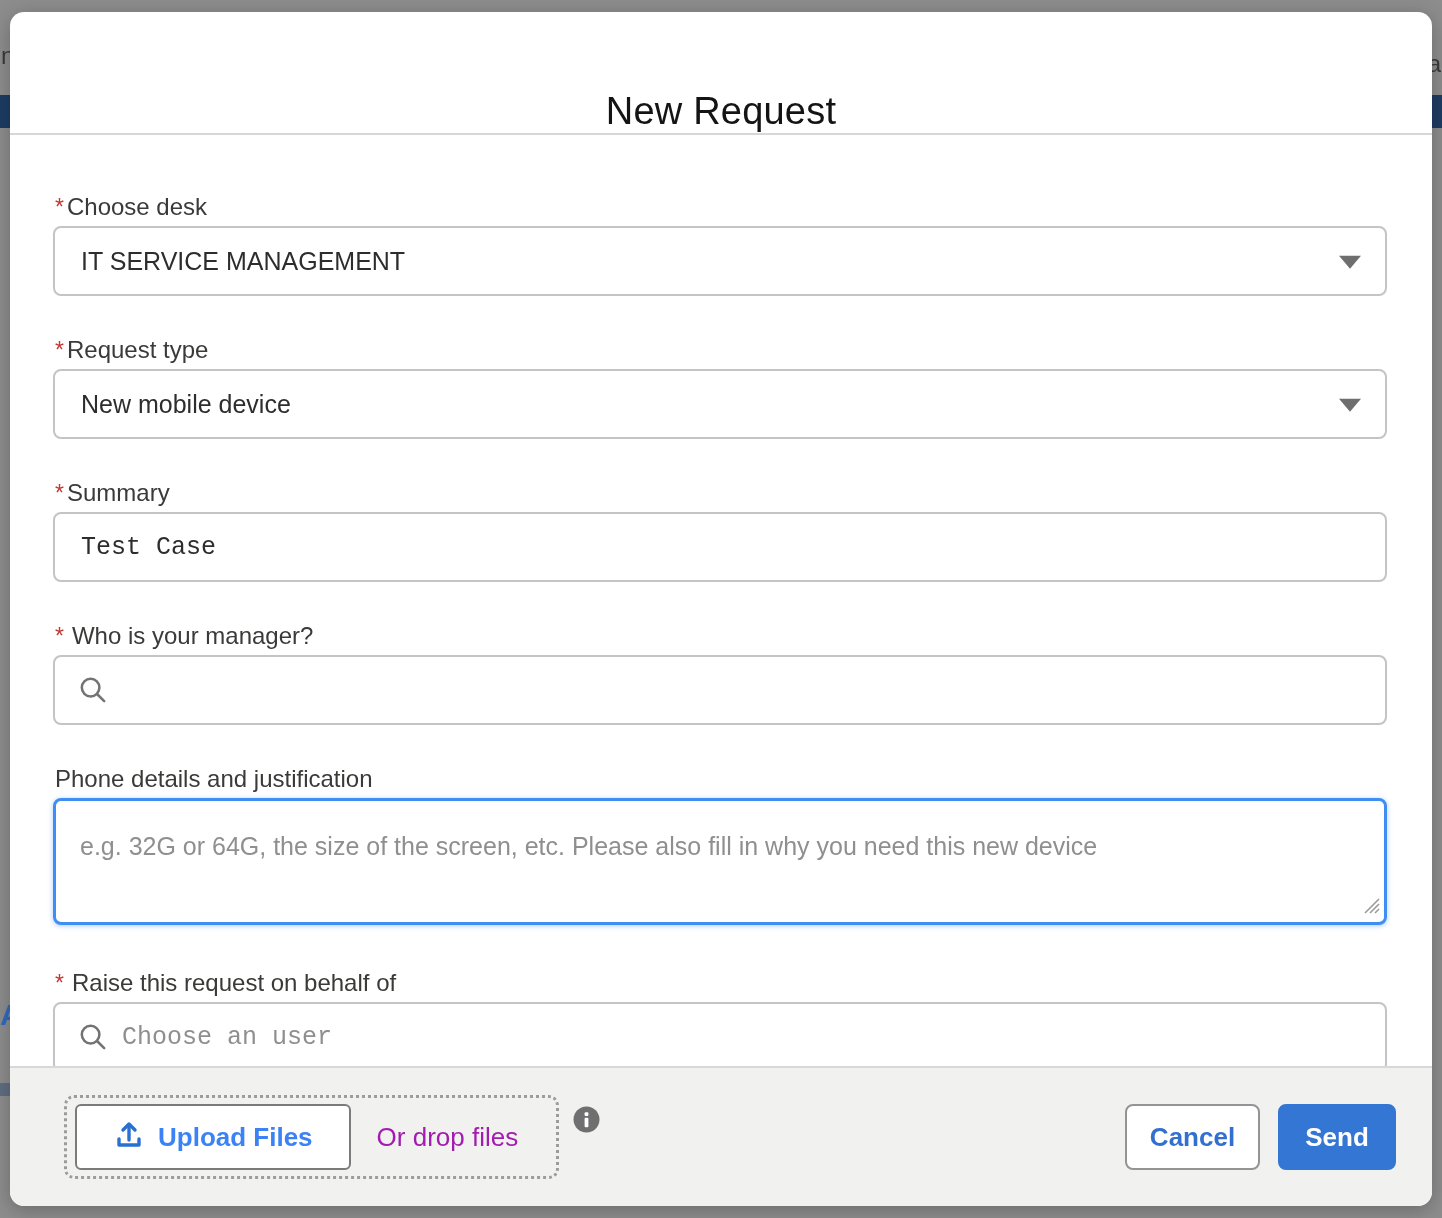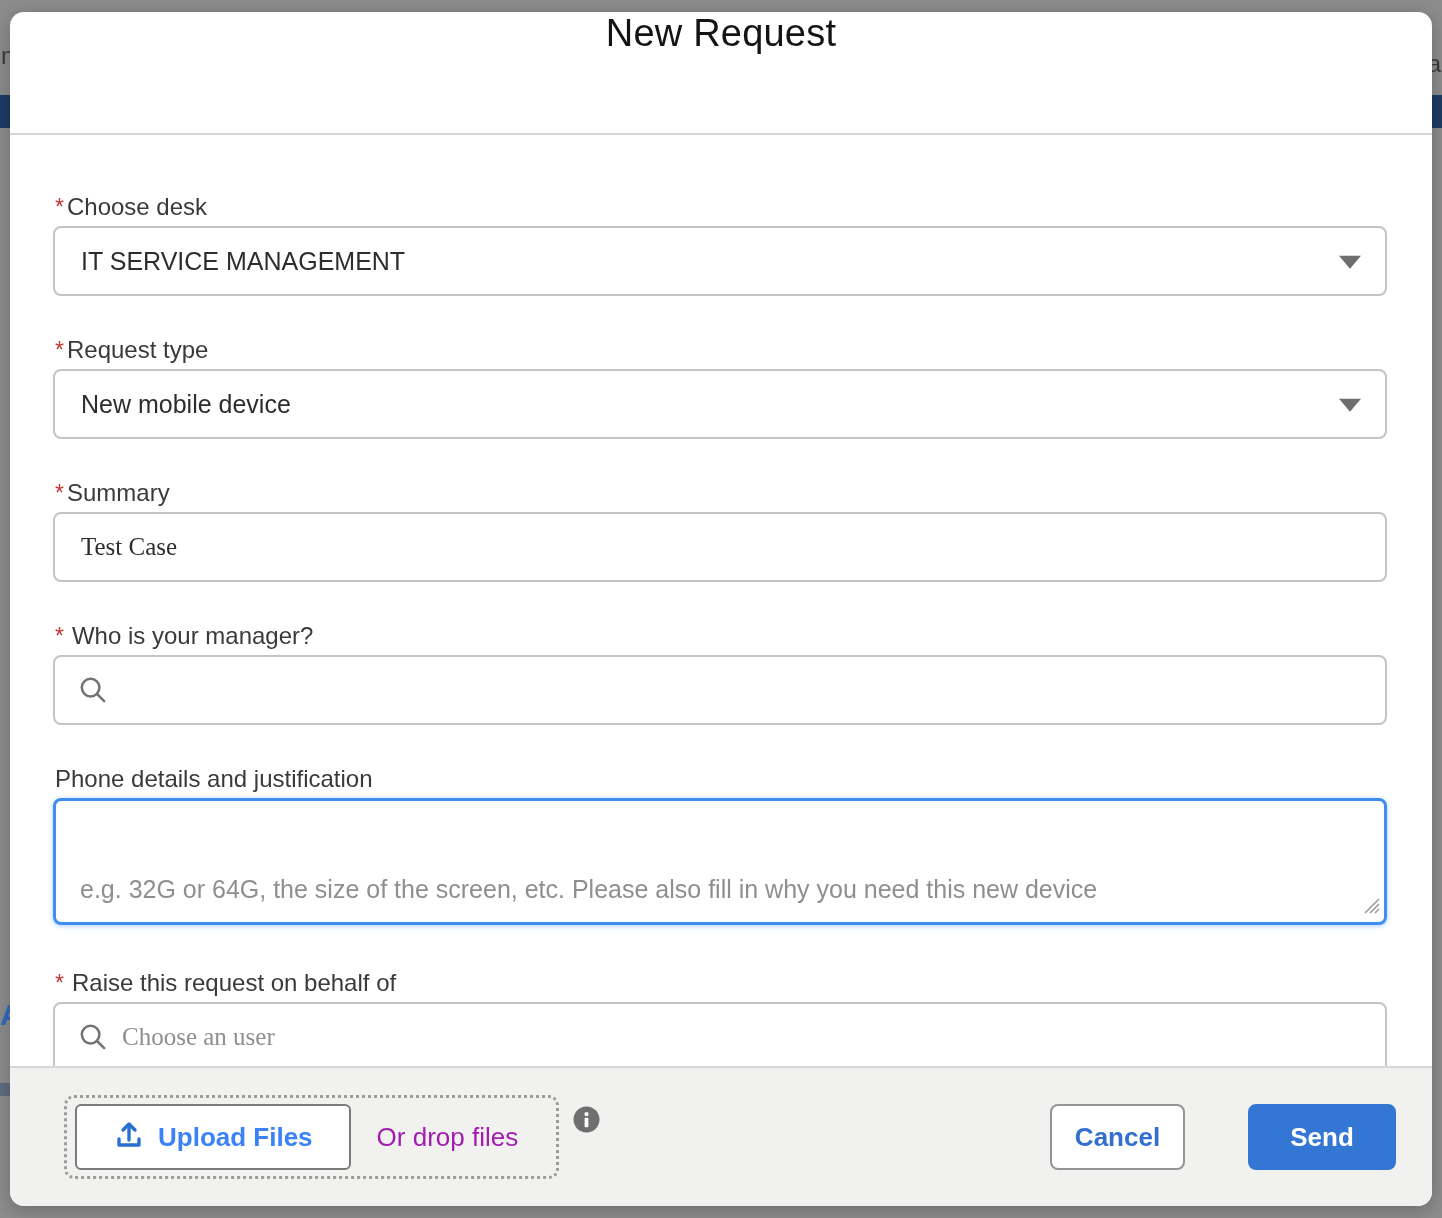--- a/index.html
+++ b/index.html
@@ -25,21 +25,21 @@
   
   .modal {
     position: absolute; left: 10px; top: 12px; width: 1422px; height: 1194px;
     background: #ffffff; border-radius: 14px; z-index: 1;
     display: flex; flex-direction: column;
     box-shadow: 0 4px 20px rgba(0,0,0,0.25);
     overflow: hidden;
   }
   .modal-header {
     height: 123px; flex: 0 0 123px;
-    display: flex; align-items: flex-start; justify-content: center;
+    display: flex; align-items: flex-end; justify-content: center;
     border-bottom: 2px solid #d7d7d7;
   }
   .modal-title { font-size: 38px; font-weight: 400; color: #141414; letter-spacing: .2px; }
 
   .modal-body {
     height: 931px; flex: 0 0 931px;
     padding: 58px 45px 0 43px;
     overflow: hidden;
   }
 
@@ -62,36 +62,36 @@
   }
   .control .value { padding-left: 26px; text-align: right; }
   .chevron {
     position: absolute; right: 24px; top: 50%; transform: translateY(-40%);
     width: 0; height: 0;
     border-left: 11px solid transparent; border-right: 11px solid transparent;
     border-top: 13px solid #6e6e6e;
   }
   .text-input {
     width: 100%; height: 100%; border: none; outline: none; background: transparent;
-    font-family: Liberation Serif, serif; font-size: 25px; color: #2d2d2d; padding: 0 26px;
+    font-family: Liberation Mono, monospace; font-size: 25px; color: #2d2d2d; padding: 0 26px;
     border-radius: 8px;
   }
   .search-icon-wrap { padding-left: 22px; display: flex; align-items: center; flex: 0 0 auto; }
   .control .search-input { padding-left: 13px; }
   .search-input::placeholder { color: #8f8f8f; opacity: 1; }
 
   .textarea-wrap {
     position: relative; width: 100%; height: 127px;
     border: 3px solid #418ef2; border-radius: 8px; background: #fff;
     box-shadow: 0 1px 5px rgba(65,142,242,.45);
   }
   .textarea-wrap textarea {
     width: 100%; height: 100%; border: none; outline: none; resize: none;
     background: transparent; font-family: inherit; font-size: 25px; color: #2d2d2d;
-    padding: 31px 70px 10px 24px; border-radius: 6px; margin-top: 43px;
+    padding: 31px 70px 10px 24px; border-radius: 6px;
   }
   .textarea-wrap textarea::placeholder { color: #8f8f8f; opacity: 1; }
   .resize-handle { position: absolute; right: 3px; bottom: 3px; }
 
   
   .modal-footer {
     flex: 1 1 auto;
     background: #f1f1f0; border-top: 2px solid #d8d8d8;
     border-radius: 0 0 14px 14px;
     display: flex; align-items: center;
@@ -112,21 +112,21 @@
   .drop-hint { font-size: 26px; color: #a21caf; margin: 0 30px 0 26px; }
   .info-icon { margin-left: 14px; transform: translateY(-16px); flex: 0 0 auto; }
 
   .actions { margin-left: auto; display: flex; gap: 18px; }
   .btn {
     height: 66px; border-radius: 8px; font-family: inherit;
     font-size: 26px; font-weight: 700; cursor: pointer;
     display: inline-flex; align-items: center; justify-content: center;
   }
   .btn-cancel { width: 135px; background: #ffffff; border: 2px solid #949494; color: #336fd0; }
-  .btn-send  { width: 148px; background: #3376d3; border: 2px solid #3376d3; color: #ffffff; margin-left: 45px; }
+  .btn-send  { width: 118px; background: #3376d3; border: 2px solid #3376d3; color: #ffffff; }
 </style>
 </head>
 <body>
 
 <div class="backdrop">
   <span class="frag frag-tl">n</span>
   <span class="frag frag-tr">a</span>
   <span class="frag frag-link">A</span>
   <div class="navband navband-l"></div>
   <div class="navband navband-r"></div>

